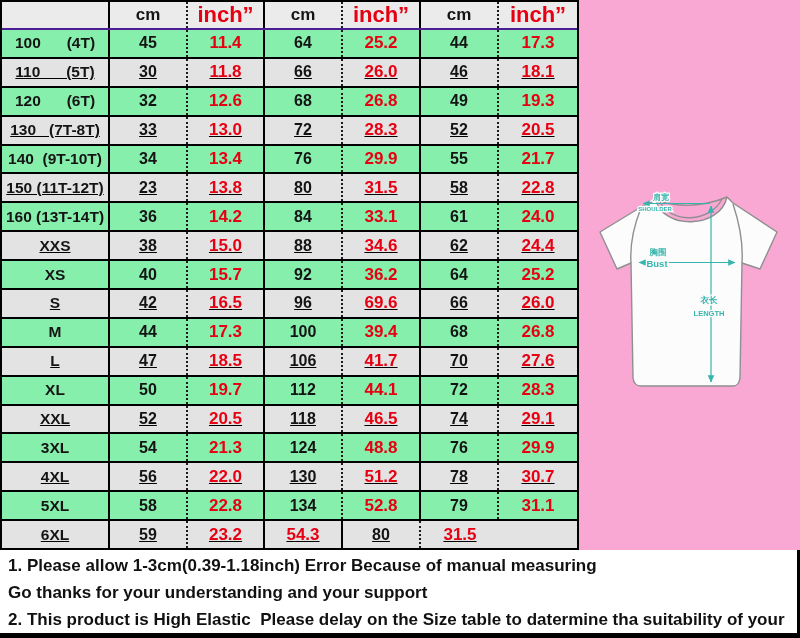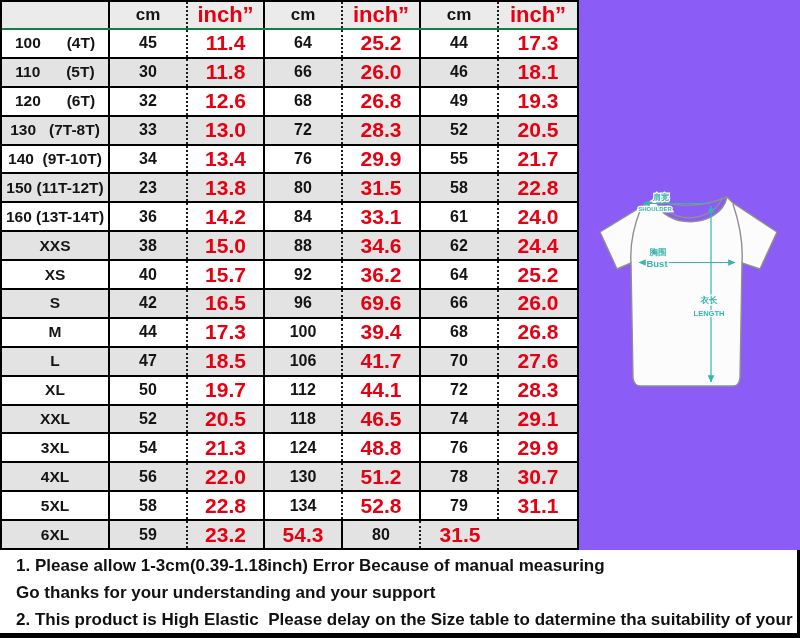--- a/index.html
+++ b/index.html
@@ -5,53 +5,53 @@
   * { margin:0; padding:0; box-sizing:border-box; }
   html,body { width:800px; height:638px; }
   body { font-family:"Liberation Sans","DejaVu Sans",sans-serif; background:#fff; }
   .screen { position:relative; width:800px; height:638px; background:#fff; overflow:hidden; }
 
   
   .table-wrap {
     position:absolute; left:0; top:0; width:579px; height:550px;
     border:2px solid #000; display:flex; flex-direction:column; background:#e3e3e3;
   }
-  .hrow { display:flex; flex:0 0 28px; background:#ebebeb; border-bottom:2px solid #15803d; }
+  .hrow { display:flex; flex:0 0 28px; background:#ebebeb; border-bottom:2px solid #4c1d95; }
   .trow { display:flex; flex:1 1 auto; border-bottom:2px solid #000; }
   .trow:last-child { border-bottom:none;text-align:right; }
-  .trow.dark  { background:#ffffff; }
-  .trow.light { background:#e3e3e3; }
+  .trow.dark  { background:#86efac; }
+  .trow.light { background:#e3e3e3;text-decoration:underline; }
   .cell {
     display:flex; align-items:center; justify-content:center;
     font-weight:bold; font-size:16px; color:#141414; white-space:pre;
     overflow:hidden;
   }
   .c0 { width:108px; border-right:2px solid #000; }
   .c1 { width:78px;  border-right:2px dotted #1a1a1a; }
   .c2 { width:77px;  border-right:2px solid #000; }
   .c3 { width:78px;  border-right:2px dotted #1a1a1a; }
   .c4 { width:78px;  border-right:2px solid #000; }
   .c5 { width:78px;  border-right:2px dotted #1a1a1a; }
   .c6 { width:78px; }
   .hrow .cell { font-size:17px; }
-  .inch { color:#e60012; font-size:21px; }
+  .inch { color:#e60012; font-size:17px; }
   .hrow .inch { font-size:22px; }
   .size-cell { font-size:15.5px; }
 
   
   .panel {
     position:absolute; left:579px; top:0; width:221px; height:552px;
-    background:#8b5cf6; border-bottom:1px solid #a8a8a8;
+    background:#f9a8d4; border-bottom:1px solid #a8a8a8;
   }
   .panel svg { display:block; }
 
   
   .notes {
     position:absolute; left:0; top:550px; width:800px; height:83px;
-    background:#fff; border-right:3px solid #000; padding:2px 0 0 16px;
+    background:#fff; border-right:3px solid #000; padding:2px 0 0 8px;
   }
   .note {
     font-size:17px; font-weight:bold; color:#111;
     line-height:27px; white-space:pre-wrap;
   }
   .bottom-bar { position:absolute; left:0; top:633px; width:800px; height:5px; background:#000; }
 </style>
 </head>
 <body>
 

